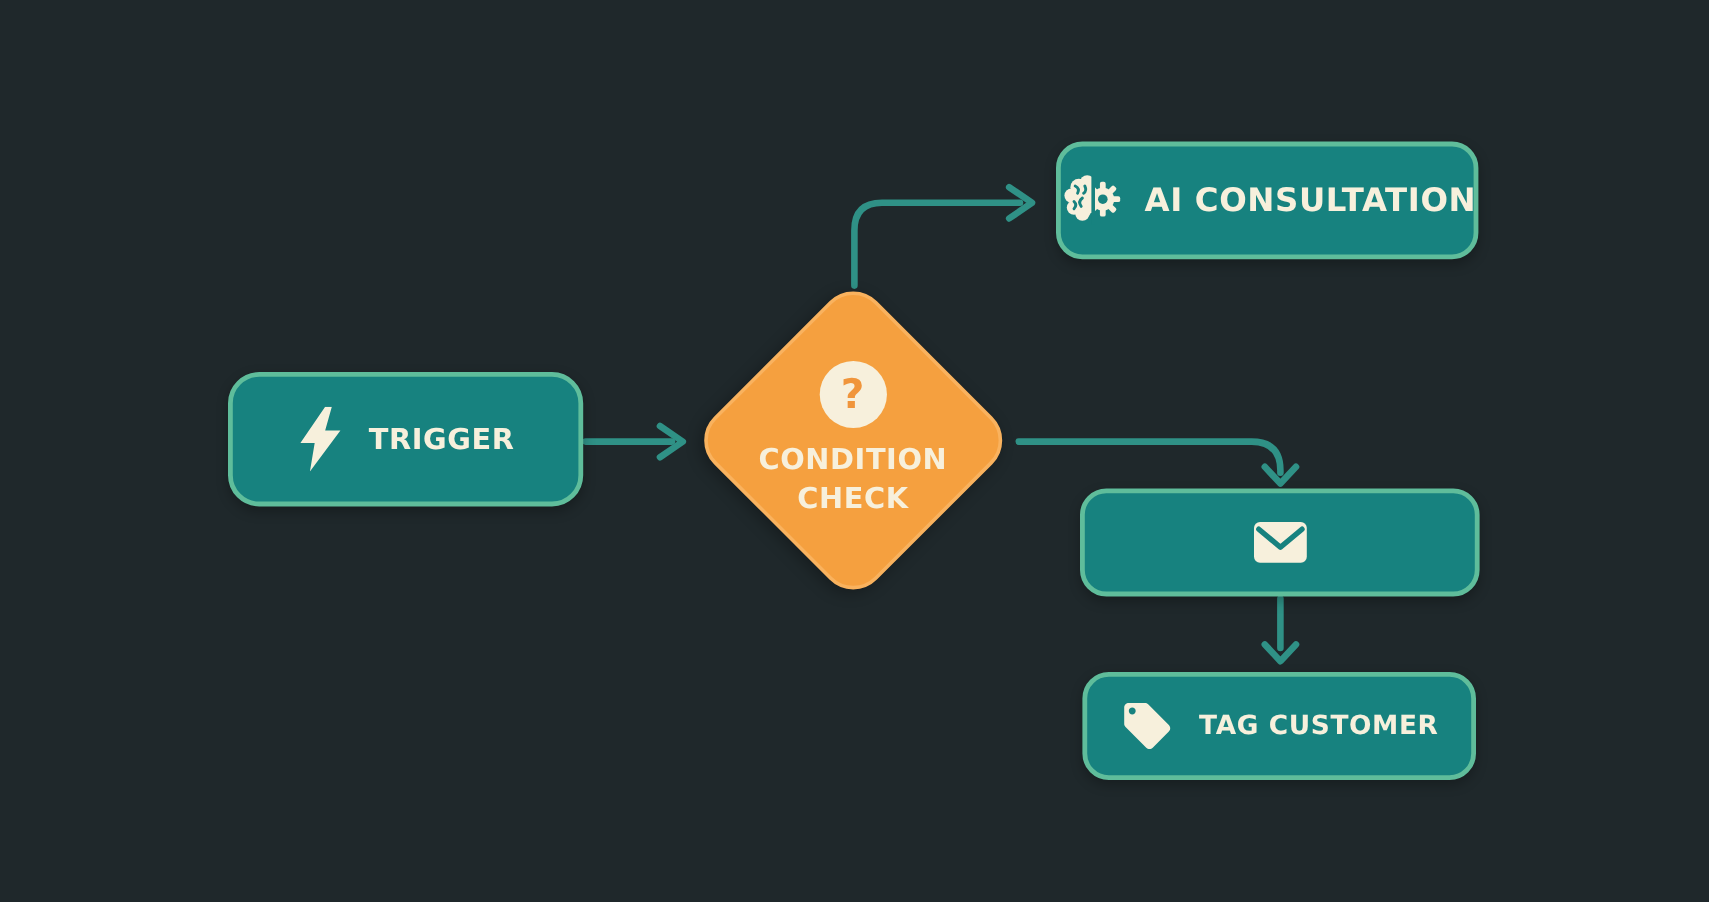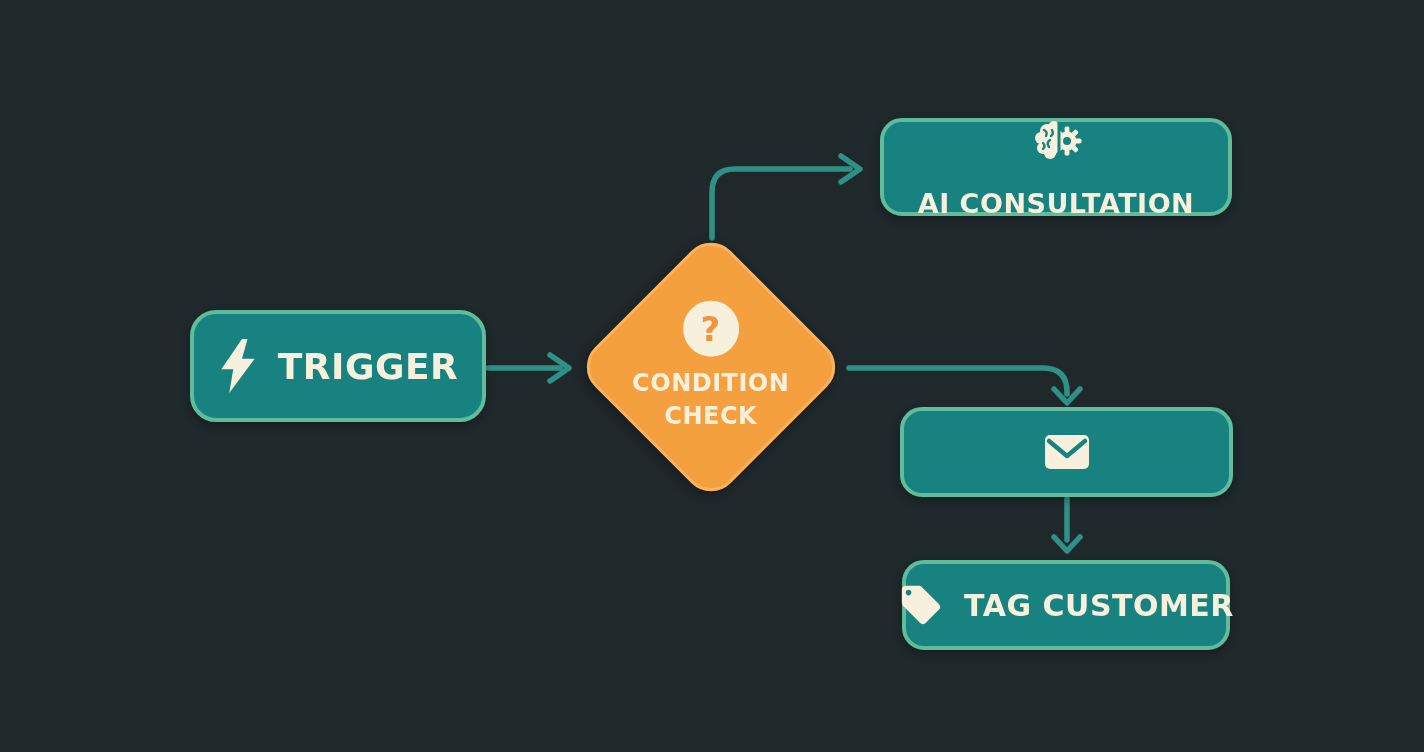--- a/index.html
+++ b/index.html
@@ -44,33 +44,33 @@
     border: 4px solid var(--node-border);
     color: var(--text);
     font-weight: bold;
     letter-spacing: 0.5px;
     box-shadow: 0 4px 10px rgba(0,0,0,0.25);
     cursor: pointer;
   }
   .node .label { white-space: nowrap; }
   #node-trigger {
     left: 190px; top: 310px; width: 296px; height: 112px;
-    border-radius: 26px; font-size: 36px;
+    border-radius: 26px; font-size: 24px;
   }
   #node-ai {
     left: 880px; top: 118px; width: 352px; height: 98px;
-    border-radius: 22px; font-size: 27px; flex-direction: column;
+    border-radius: 22px; font-size: 27px;
   }
   #node-send {
     left: 900px; top: 407px; width: 333px; height: 90px;
     border-radius: 22px; font-size: 27px;
   }
   #node-tag {
     left: 902px; top: 560px; width: 328px; height: 90px;
-    border-radius: 22px; font-size: 30px;
+    border-radius: 22px; font-size: 22px;
   }
   #node-condition {
     left: 615px; top: 271px; width: 192px; height: 192px;
     transform: rotate(45deg);
     background: var(--diamond-fill);
     border: 3px solid var(--diamond-border);
     border-radius: 28px;
     box-shadow: 0 4px 12px rgba(0,0,0,0.3);
   }
   .diamond-inner {

